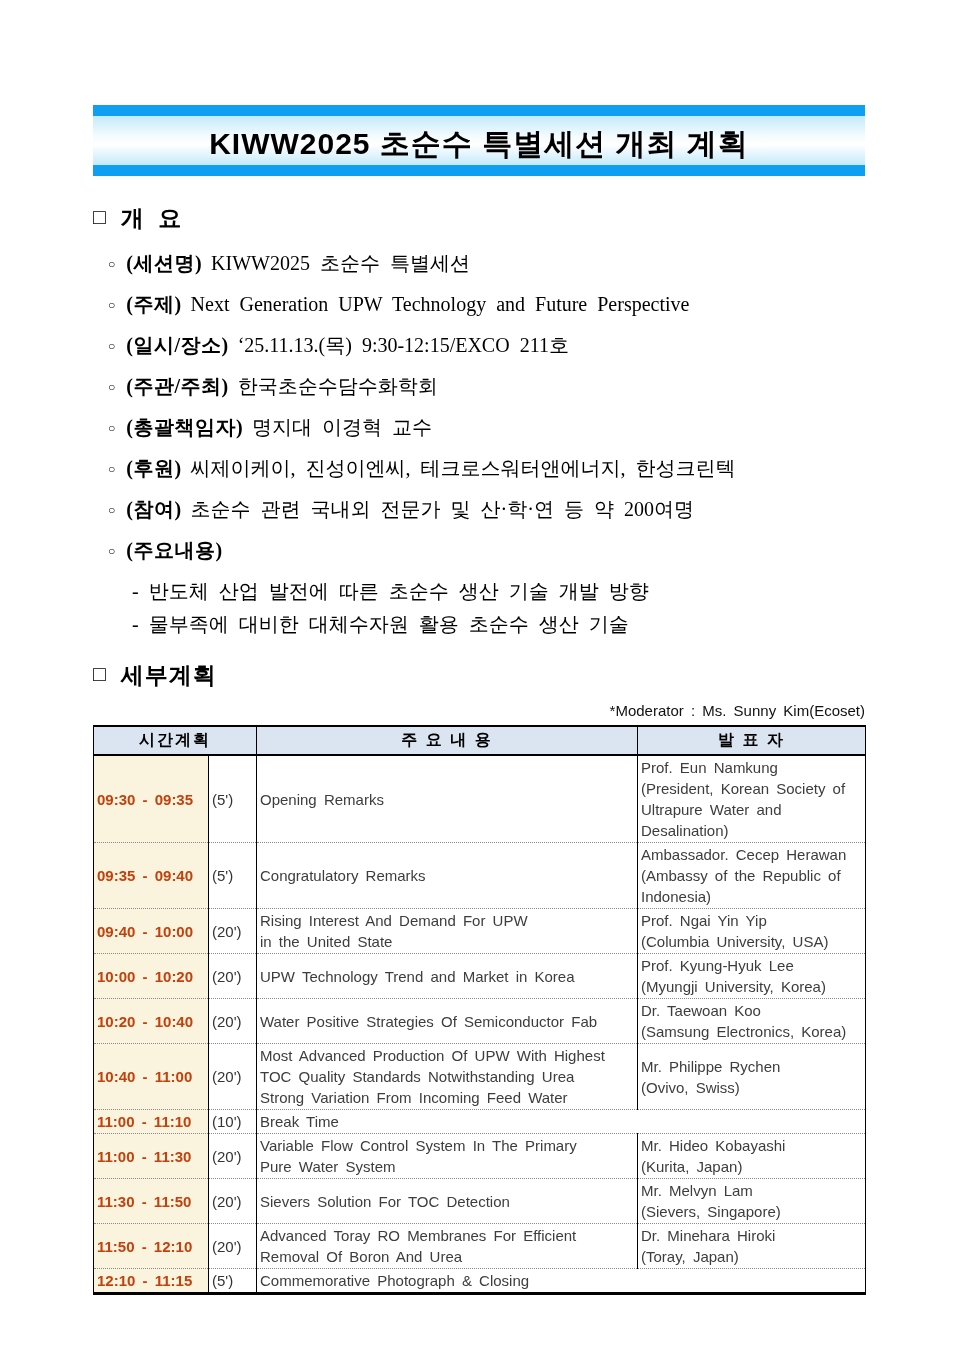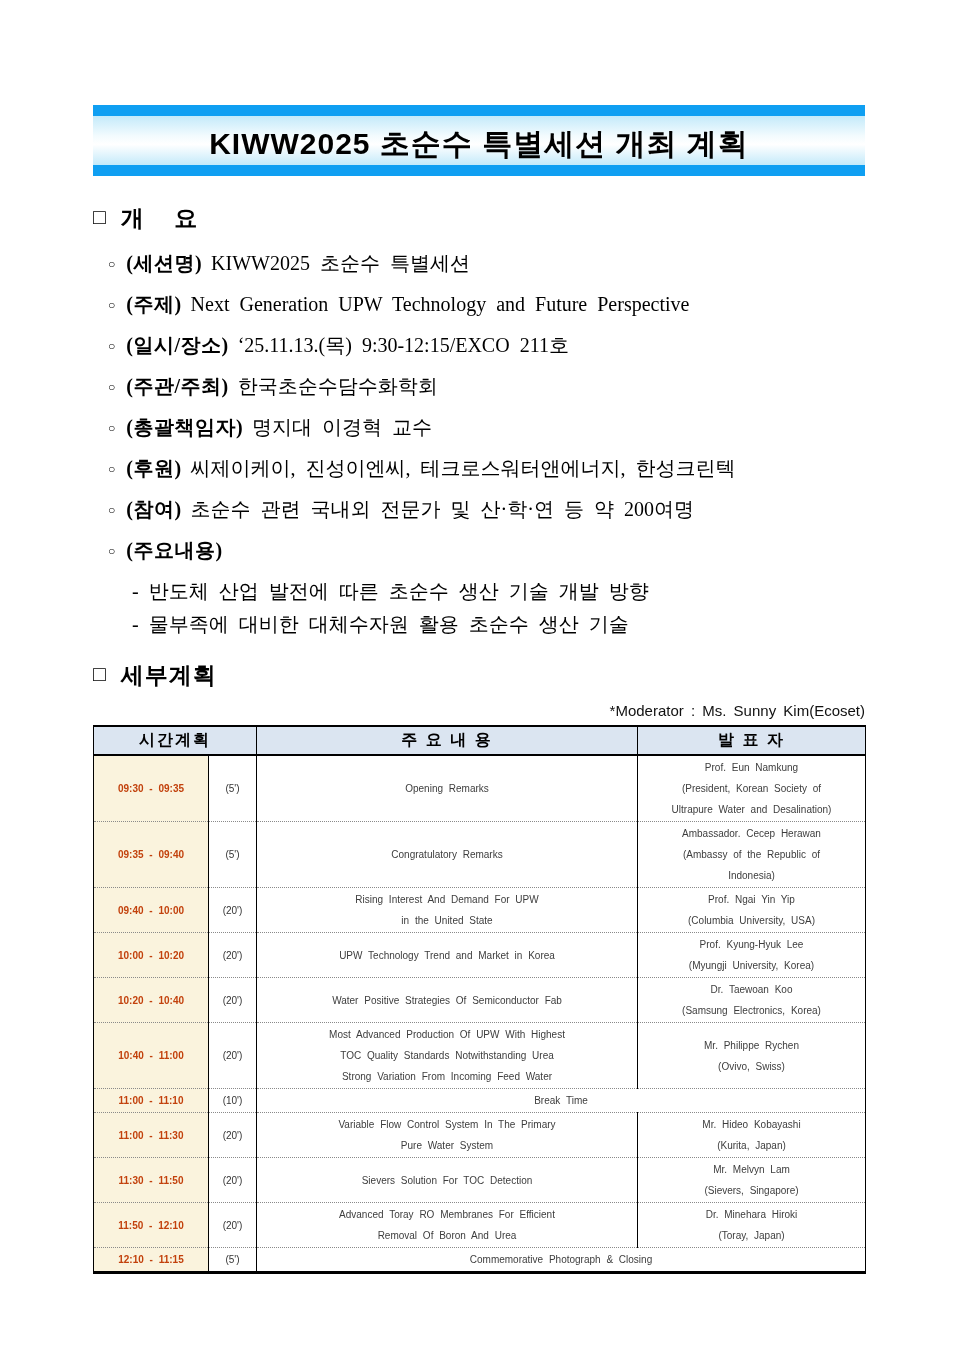--- a/index.html
+++ b/index.html
@@ -21,21 +21,21 @@
     font-family:"Liberation Sans","DejaVu Sans",sans-serif;
     font-weight:900; font-size:30px; letter-spacing:1px; color:#000;
   }
 
   
   .section-heading {
     margin-top:27px; font-size:23px; font-weight:700;
     display:flex; align-items:center; gap:15px; color:#000;
   }
   .section-heading .sq { font-size:21px; font-weight:400; line-height:1; position:relative; top:-1px; }
-  .sh-text { white-space:pre; letter-spacing:1px;font-family:Liberation Mono, monospace; }
+  .sh-text { white-space:pre; letter-spacing:1px; }
 
   
   #overview-list { margin-top:17px; }
   .bullet-row {
     display:flex; align-items:baseline; margin:0 0 13px 15px;
     font-size:20px; line-height:25px; word-spacing:5px;
   }
   .bullet-row .marker { font-size:12px; margin-right:11px; flex:0 0 auto; position:relative; top:-2px; }
   .bullet-row .blabel { font-weight:700; margin-right:9px; white-space:nowrap; letter-spacing:0.5px; }
   .sub-row { margin:0 0 9px 39px; font-size:20px; line-height:24px; word-spacing:5px; }
@@ -52,22 +52,22 @@
     border-top:2.5px solid #000; border-bottom:3px solid #000;
     border-left:1px solid #000; border-right:1px solid #000;
     font-family:"Liberation Sans","DejaVu Sans",sans-serif;
   }
   thead th {
     background:var(--header-bg,#dbe5f1); border-bottom:2.5px solid #000;
     font-size:16px; font-weight:700; padding:3px 0; letter-spacing:2px; color:#000;
   }
   th.bl, td.bl { border-left:1px solid #000; }
   tbody td {
-    border-top:1px dotted #8a8a8a; text-align:center; vertical-align:middle;
-    font-size:10px; line-height:21px; padding:1px 3px; color:#3d3d3d; word-spacing:3px;
+    border-top:1px dotted #8a8a8a; vertical-align:middle;
+    font-size:15px; line-height:21px; padding:1px 3px; color:#3d3d3d; word-spacing:3px;
   }
   td.c-time  { background:var(--time-col-bg,#faf3dd); color:#c2410c; font-weight:600; }
   td.c-dur   { border-left:1px solid #000; color:#333; }
   td.c-content  { border-left:1px solid #000; }
   td.c-presenter{ border-left:1px solid #000; }
 </style>
 </head>
 <body>
 
 <div class="page">

